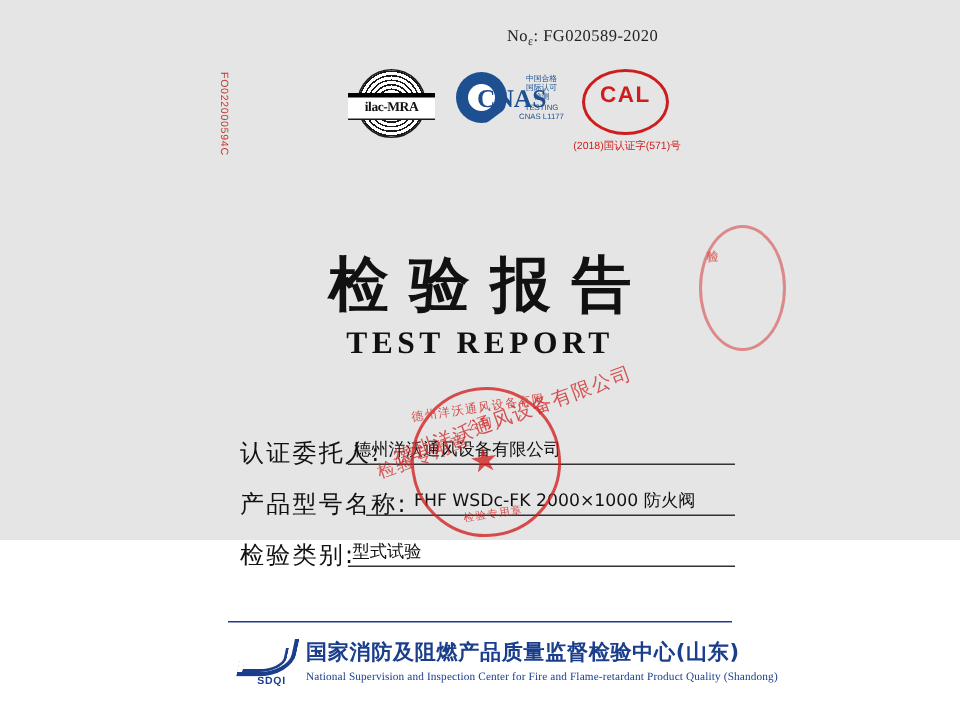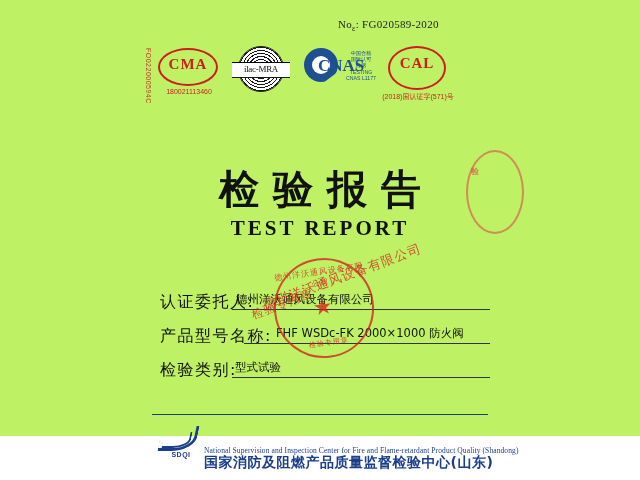--- a/index.html
+++ b/index.html
@@ -9,22 +9,22 @@
   body {
     width: 640px;
     height: 480px;
     background: #ffffff;
     font-family: "Liberation Sans", sans-serif;
     overflow: hidden;
   }
   .page {
     position: relative;
     width: 640px;
-    height: 436px;
-    background: #bef264;
+    height: 360px;
+    background: #e5e5e5;
     box-sizing: border-box;
   }
 
   
   .report-no {
     position: absolute;
     top: 18px;
     left: 338px;
     font-size: 11px;
     color: #222;
@@ -103,25 +103,25 @@
       repeating-radial-gradient(circle at 50% 50%, #1a1a1a 0px, #1a1a1a 1px, #ffffff 1px, #ffffff 3px);
     border: 1px solid #1a1a1a;
     box-sizing: border-box;
   }
   .ilac-band {
     position: absolute;
     top: 16px; left: 0px;
     width: 58px;
     height: 14px;
     background: #ffffff;
-    border-top: 1px solid #000000;
+    border-top: 3px solid #000000;
     border-bottom: 1px solid #1a1a1a;
     text-align: center;
     font-size: 9px;
-    font-weight: normal;
+    font-weight: bold;
     color: #111;
     line-height: 13px;
     font-family: "Liberation Serif", serif;
     letter-spacing: -0.3px;
   }
 
   
   .logo-cnas { left: 162px; width: 72px; height: 54px; text-align: center; }
   .cnas-swirl {
     position: absolute;
@@ -168,21 +168,21 @@
     box-sizing: border-box;
   }
   .cal-text {
     position: absolute;
     top: 9px; left: 0;
     width: 58px;
     text-align: center;
     font-size: 15px;
     font-weight: bold;
     color: #cf1d1d;
-    font-family: Liberation Serif, serif;
+    font-family: Liberation Sans, sans-serif;
     letter-spacing: 1px;
   }
   .cal-num {
     position: absolute;
     top: 46px; left: -18px;
     width: 96px;
     text-align: center;
     font-size: 7px;
     color: #cf1d1d;
   }
@@ -397,21 +397,20 @@
   }
   .footer-cn {
     position: absolute;
     left: 54px;
     top: 2px;
     font-size: 14px;
     font-weight: bold;
     color: #1a3e8c;
     letter-spacing: 0.5px;
     font-family: "DejaVu Sans", sans-serif;
-    margin-top: 28px;
   }
   .footer-en {
     position: absolute;
     left: 54px;
     top: 22px;
     font-size: 7.5px;
     color: #1a3e8c;
     letter-spacing: 0.1px;
     white-space: nowrap;
     font-family: "Liberation Serif", serif;
@@ -423,25 +422,20 @@
 <div class="page">
 
   <div class="report-no">
     <span>No</span><span class="sub">ε</span><span>: FG020589-2020</span>
   </div>
 
   <div class="logo-strip">
 
     <div class="vert-code">FO022000594C</div>
 
-    <div class="logo logo-cma">
-      <div class="cma-oval"></div>
-      <div class="cma-text">CMA</div>
-      <div class="cma-num">180021113460</div>
-    </div>
 
     <div class="logo logo-ilac">
       <div class="ilac-circle"></div>
       <div class="ilac-band">ilac-MRA</div>
     </div>
 
     <div class="logo logo-cnas">
       <div class="cnas-swirl"></div>
       <div class="cnas-text">CNAS</div>
       <div class="cnas-lines" style="white-space:pre-line;">中国合格

